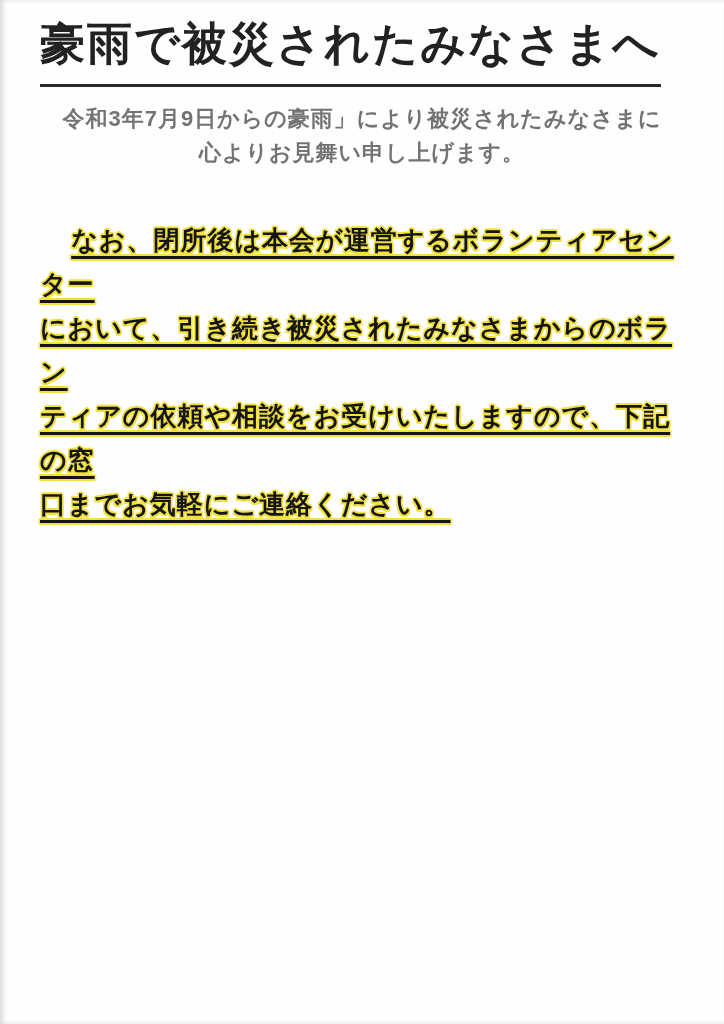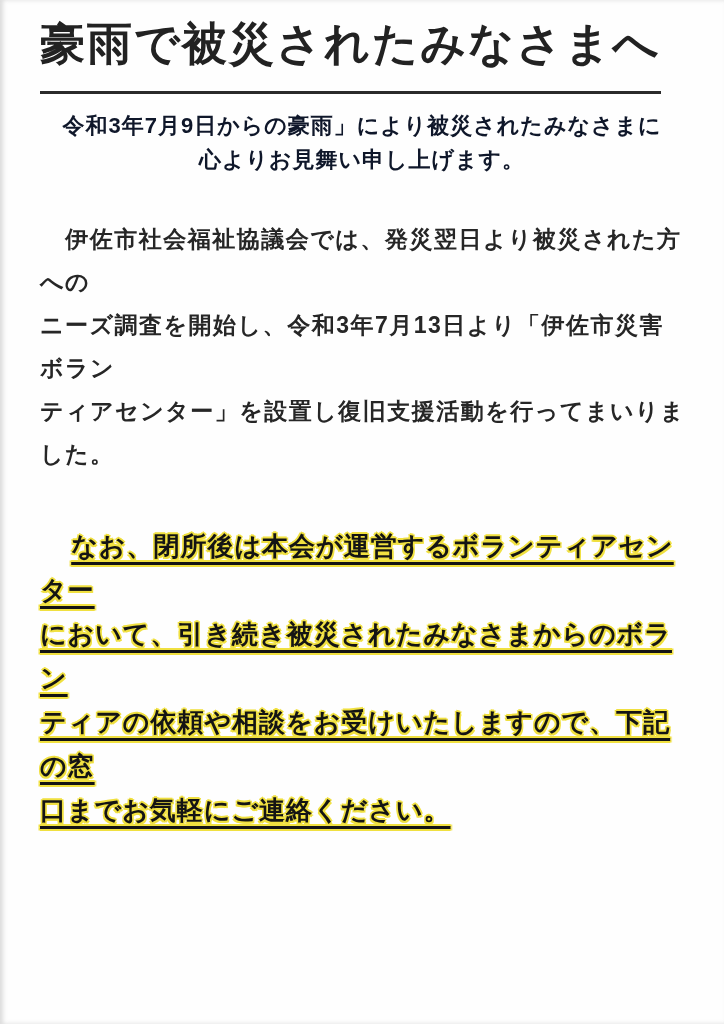--- a/index.html
+++ b/index.html
@@ -18,32 +18,32 @@
     box-shadow: inset 3px 0 4px rgba(120,120,120,0.25);
   }
   .title {
     display: inline-block;
     margin: 14px 0 0 40px;
     font-size: 45px;
     font-weight: 700;
     letter-spacing: 2px;
     color: #222;
     border-bottom: 3px solid #2a2a2a;
-    padding-bottom: 17px;
+    padding-bottom: 10px;
     white-space: nowrap;
   }
   .greeting {
     margin-top: 15px;
     text-align: center;
     font-size: 22px;
     font-weight: 600;
     line-height: 34px;
     letter-spacing: 1px;
     white-space: pre-line;
-    color: #0f172a;
+    color: #737373;
   }
   .para {
     margin: 0 36px 0 40px;
     font-size: 23px;
     font-weight: 600;
     line-height: 43px;
     letter-spacing: 1.5px;
     white-space: pre-line;
     text-indent: 1.1em;
     color: #262626;
@@ -74,23 +74,20 @@
 </head>
 <body>
 
 <div class="page">
 
   <h1 class="title">豪雨で被災されたみなさまへ</h1>
 
   <div class="greeting">令和3年7月9日からの豪雨」により被災されたみなさまに
 心よりお見舞い申し上げます。</div>
 
-  <p class="para para1">伊佐市社会福祉協議会では、発災翌日より被災された方への
-ニーズ調査を開始し、令和3年7月13日より「伊佐市災害ボラン
-ティアセンター」を設置し復旧支援活動を行ってまいりました。</p>
 
 
   <p class="notice">なお、閉所後は本会が運営するボランティアセンター
 において、引き続き被災されたみなさまからのボラン
 ティアの依頼や相談をお受けいたしますので、下記の窓
 口までお気軽にご連絡ください。</p>
 
   
 
   

